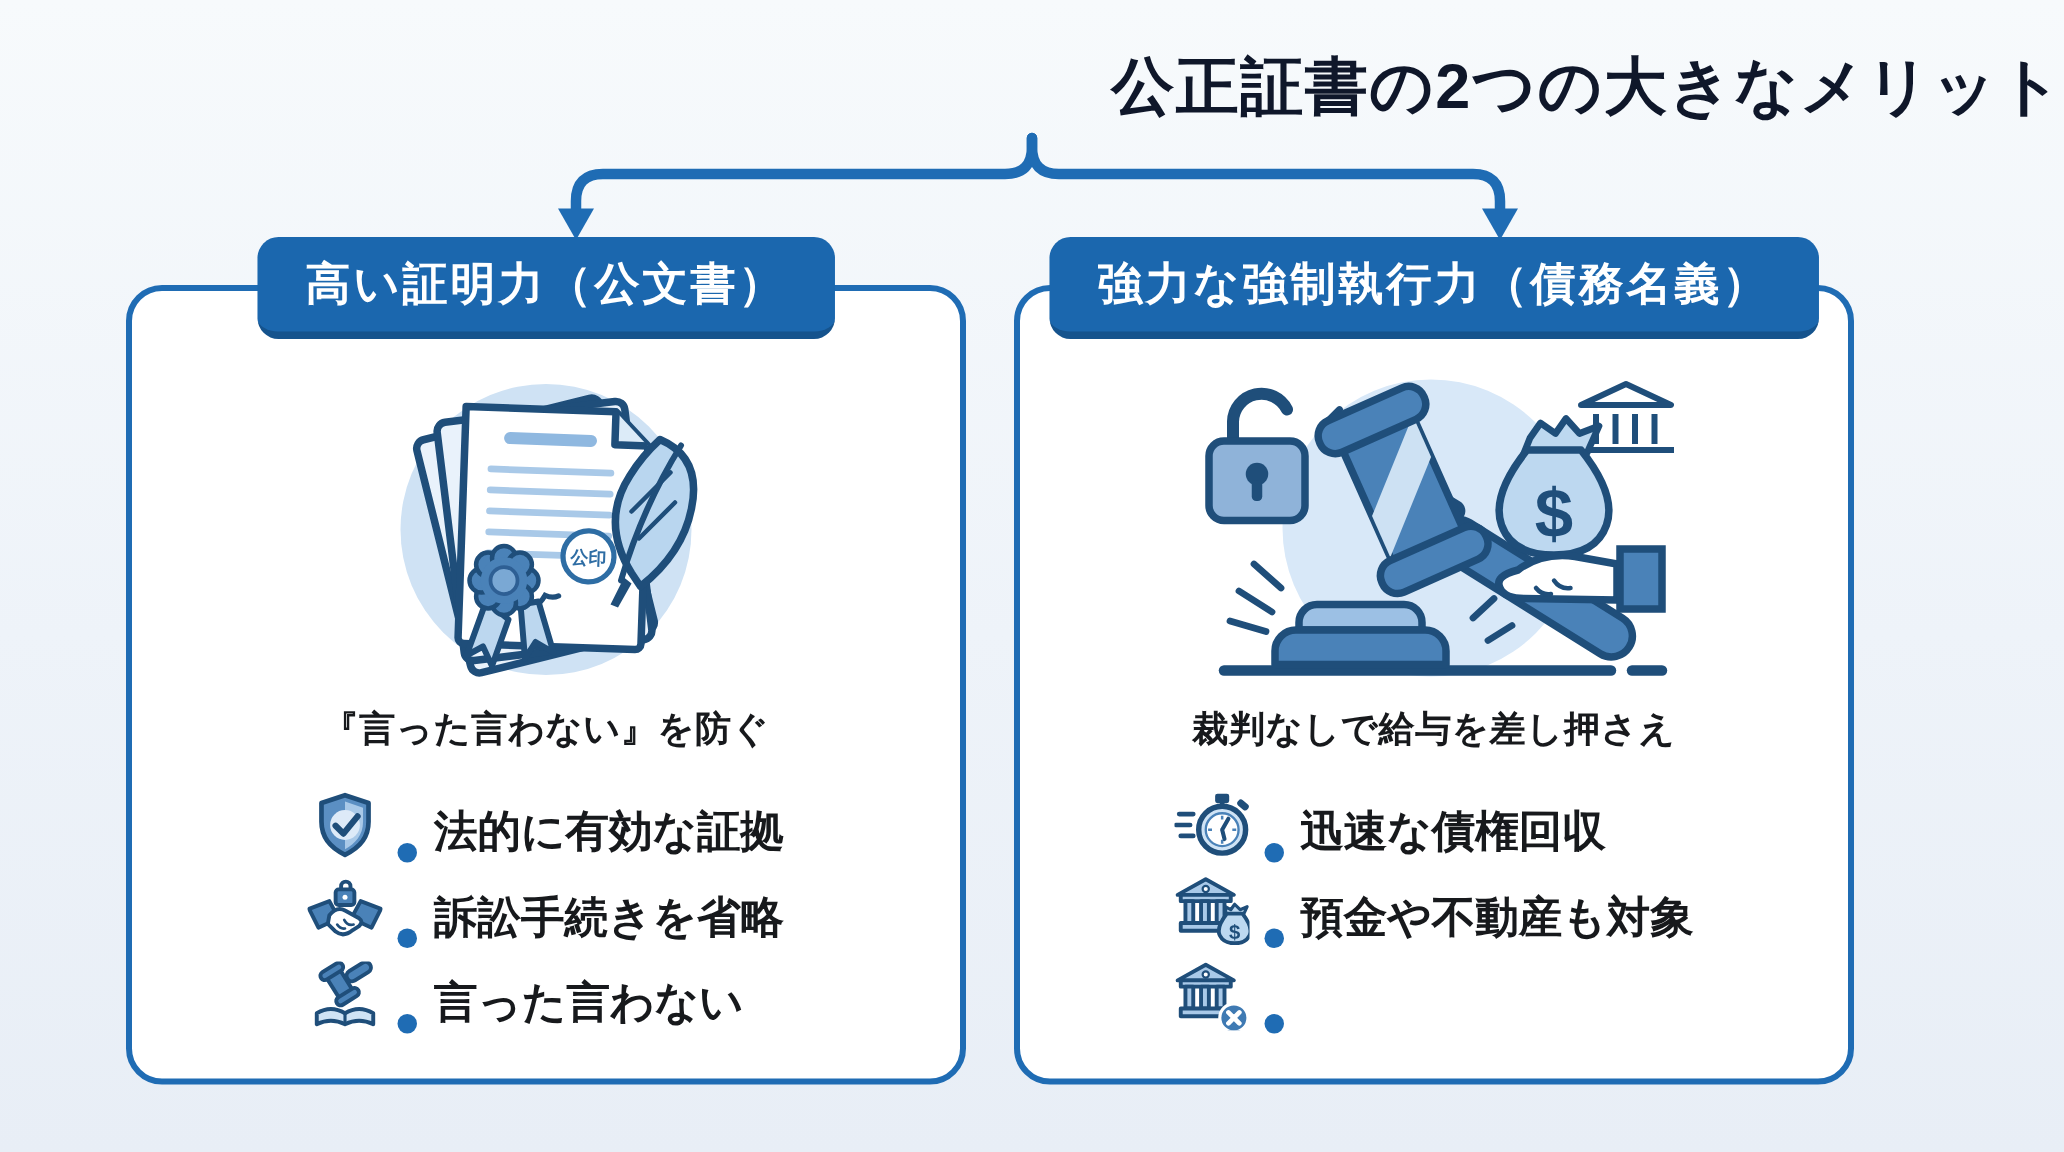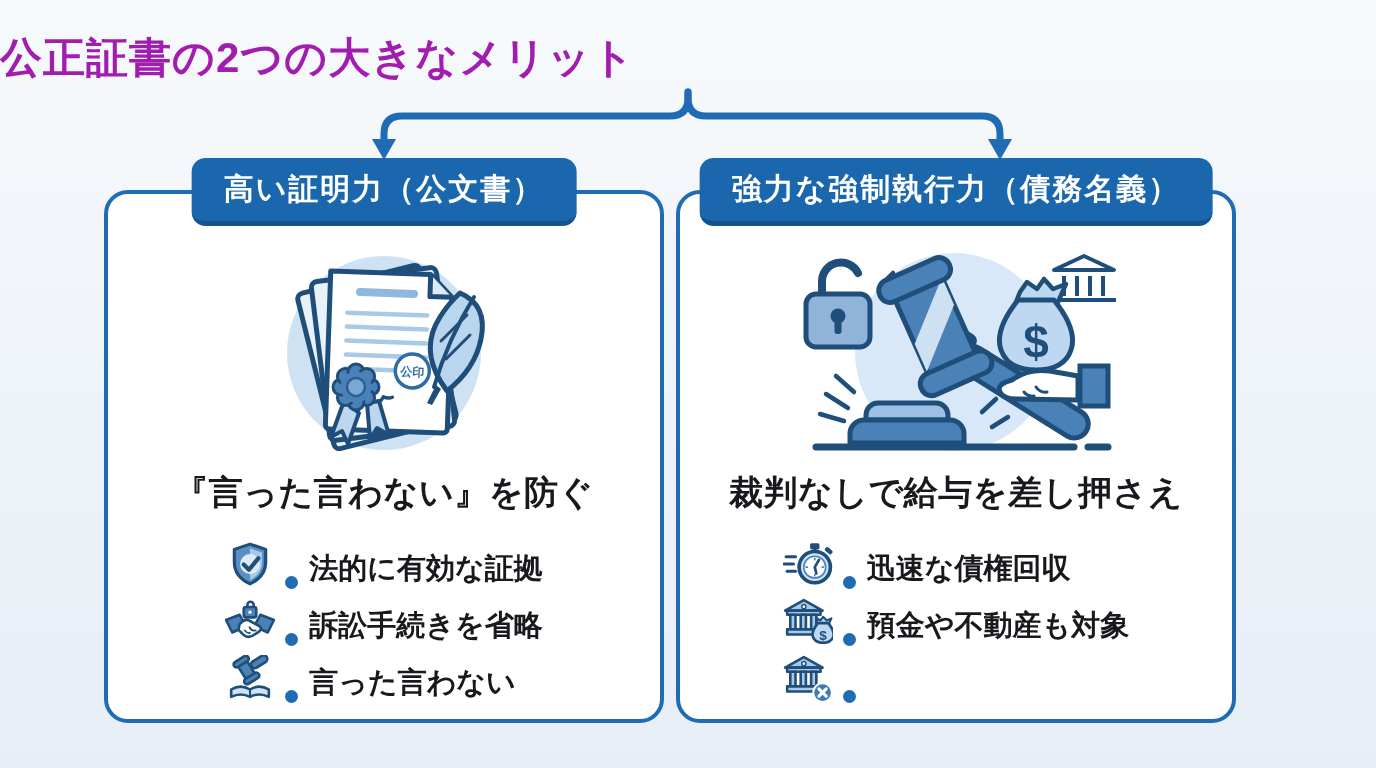--- a/index.html
+++ b/index.html
@@ -2,40 +2,40 @@
 <html lang="ja"><head>
 <meta charset="utf-8">
 <style>
   html,body{margin:0;padding:0;}
   body{
     width:1376px;height:768px;position:relative;overflow:hidden;
     background:linear-gradient(180deg,#f7fafc 0%,#eef3f9 55%,#e8eef6 100%);
     font-family:"Liberation Sans","DejaVu Sans",sans-serif;
   }
   .title{
-    position:absolute;top:30px;left:0;width:100%;text-align:left;
-    font-size:42px;font-weight:800;color:#a21caf;letter-spacing:1px;
+    position:absolute;top:30px;left:0;width:100%;text-align:right;
+    font-size:42px;font-weight:800;color:#0f172a;letter-spacing:1px;
   }
   .bracket-svg{position:absolute;top:0;left:0;width:1376px;height:768px;pointer-events:none;}
   .card{
     position:absolute;top:190px;width:560px;height:533px;box-sizing:border-box;
     background:#ffffff;border:4px solid #1f6cb4;border-radius:24px;
   }
-  .card-left{left:104px;}
+  .card-left{left:84px;}
   .card-right{left:676px;}
   .card-header{
     position:absolute;top:-36px;left:50%;transform:translateX(-50%);
     background:#1b67ae;color:#ffffff;white-space:nowrap;
     font-size:30px;font-weight:800;letter-spacing:2px;
     padding:11px 32px;border-radius:14px;
     border-bottom:5px solid #15538d;
   }
   .illus{margin-top:46px;height:222px;display:flex;justify-content:center;align-items:center;}
   .subtitle{
-    margin-top:8px;text-align:center;font-size:34px;font-weight:900;color:#17191c;
+    margin-top:8px;text-align:center;font-size:24px;font-weight:900;color:#17191c;
     letter-spacing:0.5px;white-space:nowrap;
   }
   .bullets{list-style:none;margin:16px auto 0;padding:0;width:max-content;}
   .bullets li{display:flex;align-items:flex-end;height:57px;}
   .bicon{width:50px;height:50px;margin-right:10px;display:flex;align-items:center;justify-content:center;flex:0 0 auto;}
   .dot{width:13px;height:13px;border-radius:50%;background:#1f6cb4;margin-right:11px;flex:0 0 auto;}
   .btext{font-size:29px;font-weight:900;color:#17191c;white-space:nowrap;}
 </style>
 </head>
 <body>

